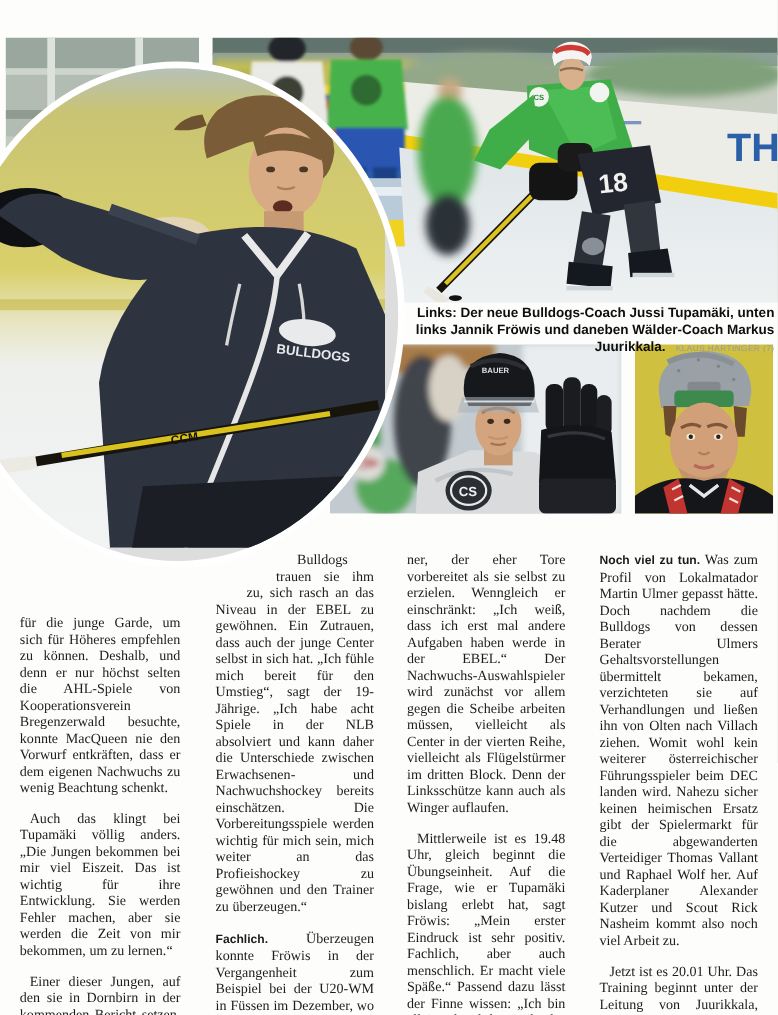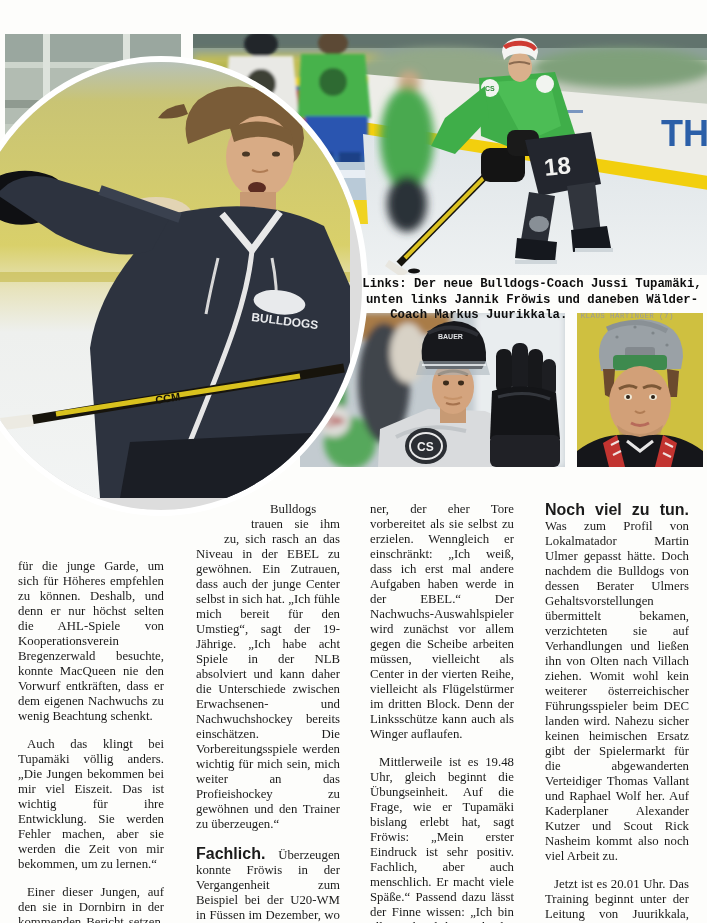--- a/index.html
+++ b/index.html
@@ -9,35 +9,35 @@
   .ph{position:absolute;overflow:hidden;}
   .ph svg{display:block;}
   #frag-topleft{left:5px;top:34px;width:176px;height:132px;z-index:1;}
   #photo-top{left:193px;top:34px;width:516px;height:241px;z-index:1;}
   #photo-froewis{left:300px;top:313px;width:265px;height:154px;z-index:2;}
   #photo-juurikkala{left:577px;top:313px;width:126px;height:154px;z-index:2;}
   #photo-coach{left:-46px;top:56px;width:402px;height:448px;border-radius:50%;
                border:6px solid #ffffff;z-index:3;background:#ddd;}
   
   .caption{position:absolute;left:360px;top:277px;width:344px;z-index:4;
-           font-family:Liberation Mono, monospace;font-weight:bold;
-           font-size:12.3px;line-height:15.5px;color:#0e0e0e;text-align:center;}
+           font-family:Liberation Sans, sans-serif;font-weight:bold;
+           font-size:12.3px;line-height:15.5px;color:#0e0e0e;text-align:right;}
   .caption .credit{font-weight:normal;font-size:7.5px;color:#9a9a9c;
                    letter-spacing:.4px;margin-left:6px;white-space:nowrap;}
   
   .col{position:absolute;width:170px;font-size:12.8px;line-height:15px;
        text-align:justify;hyphens:auto;-webkit-hyphens:auto;z-index:2;}
   #col1{left:5px;top:546px;width:172px;}
   #col2{left:183px;top:489px;}
   #col3{left:357px;top:489px;}
   #col4{left:532px;top:489px;}
   .col p{margin:13px;}
   .col p.indent{text-indent:9px;}
   .col p.gap{margin-top:14px;}
-  .lead{font-family:"Liberation Sans", sans-serif;font-weight:bold;font-size:16px;}
+  .lead{font-family:"Liberation Sans", sans-serif;font-weight:bold;font-size:11px;}
   .st{display:block;float:left;clear:left;height:15px;}
   .st1{width:74px;}.st2{width:55px;}.st3{width:28px;}
 </style>
 </head>
 <body>
 
 <div class="page">
 
   <div class="ph" id="frag-topleft">
     <svg width="176" height="132" viewBox="0 0 176 132">

